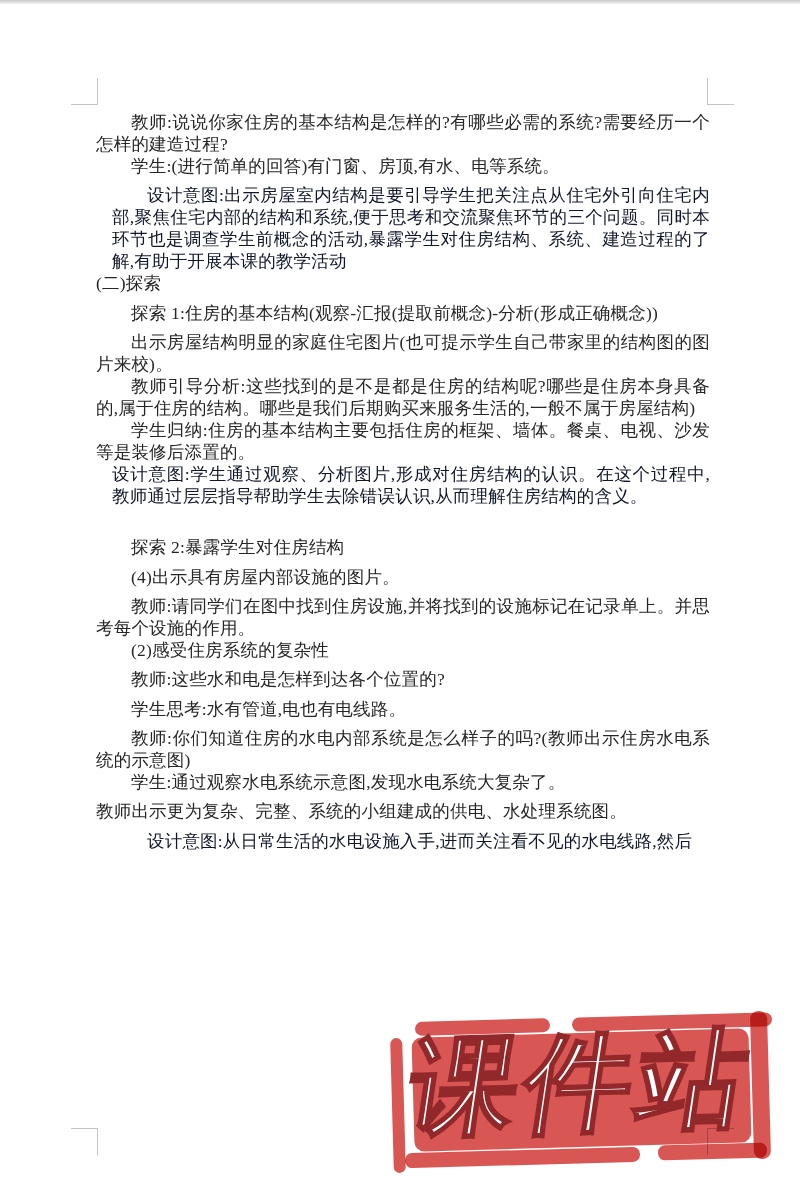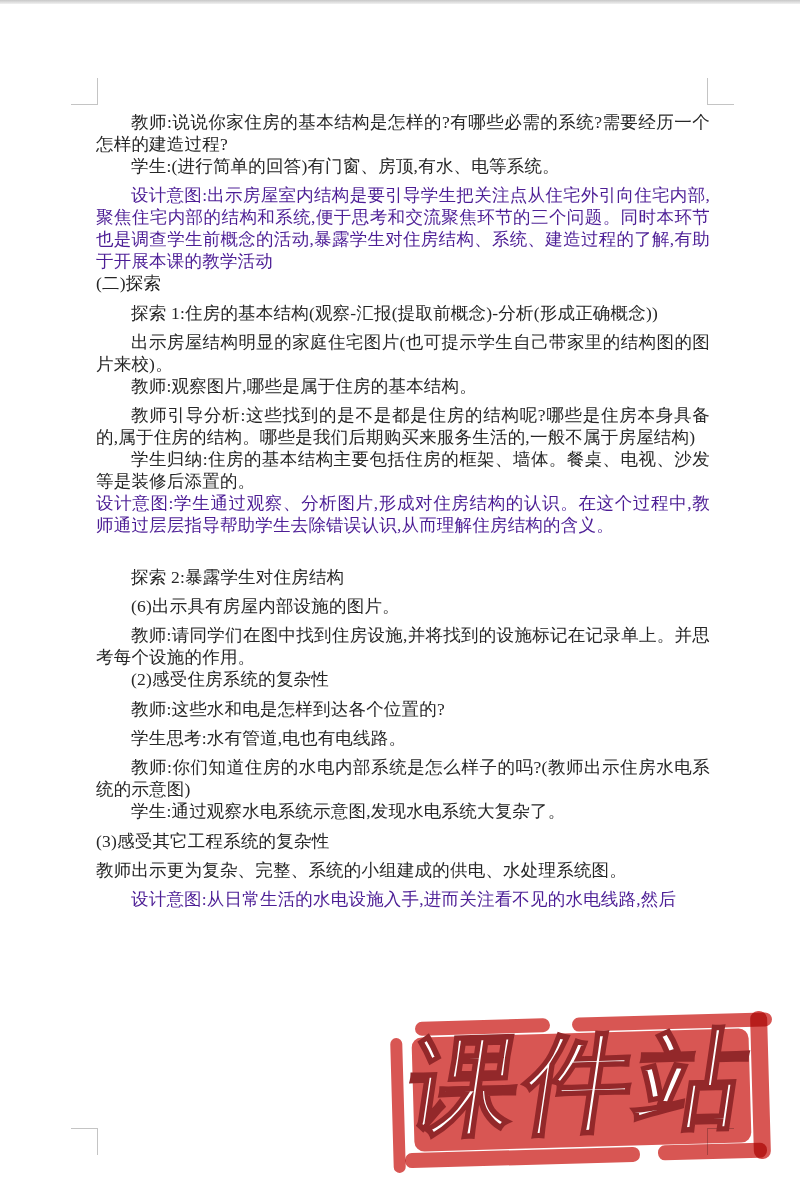--- a/index.html
+++ b/index.html
@@ -20,21 +20,21 @@
   .mark.bl { left:71px;  top:1128px; border-right-width:1px; border-top-width:1px; }
   .mark.br { left:707px; top:1128px; border-left-width:1px;  border-top-width:1px; }
 
   .doc {
     position:absolute; left:96px; top:111px; width:614px;
     font-size:17.5px; line-height:22px; color:#262626;
     text-align:justify; letter-spacing:0.2px;
   }
   .para { min-height:29.35px; }
   .para.indent { text-indent:35px; }
-  .para.red { color:#4c1d95; }
+  .para.red { color:#0f172a;margin-left:16px; }
   .para.blank { height:29.35px; }
 
   
   .ink {
     position:absolute; background:#d85653; mix-blend-mode:multiply;
   }
   .stamp-fill   { left:413px; top:1033px; width:337px; height:114px; border-radius:10px; transform:rotate(-1.6deg); }
   .stamp-top-a  { left:415px; top:1020px; width:135px; height:14px;  border-radius:7px;  transform:rotate(-1.6deg); }
   .stamp-top-b  { left:572px; top:1015px; width:200px; height:14px;  border-radius:7px;  transform:rotate(-1.6deg); }
   .stamp-right  { left:752px; top:1011px; width:17px;  height:148px; border-radius:8px;  transform:rotate(-1.6deg); }
@@ -62,34 +62,32 @@
   <div class="mark bl"></div>
   <div class="mark br"></div>
 
   <div class="doc">
       <div class="para indent">教师:说说你家住房的基本结构是怎样的?有哪些必需的系统?需要经历一个怎样的建造过程?</div>
       <div class="para indent">学生:(进行简单的回答)有门窗、房顶,有水、电等系统。</div>
       <div class="para indent red">设计意图:出示房屋室内结构是要引导学生把关注点从住宅外引向住宅内部,聚焦住宅内部的结构和系统,便于思考和交流聚焦环节的三个问题。同时本环节也是调查学生前概念的活动,暴露学生对住房结构、系统、建造过程的了解,有助于开展本课的教学活动</div>
       <div class="para">(二)探索</div>
       <div class="para indent">探索 1:住房的基本结构(观察-汇报(提取前概念)-分析(形成正确概念))</div>
       <div class="para indent">出示房屋结构明显的家庭住宅图片(也可提示学生自己带家里的结构图的图片来校)。</div>
-      <div class="para indent">教师:观察图片,哪些是属于住房的基本结构。</div>
       <div class="para indent">教师引导分析:这些找到的是不是都是住房的结构呢?哪些是住房本身具备的,属于住房的结构。哪些是我们后期购买来服务生活的,一般不属于房屋结构)</div>
       <div class="para indent">学生归纳:住房的基本结构主要包括住房的框架、墙体。餐桌、电视、沙发等是装修后添置的。</div>
       <div class="para red">设计意图:学生通过观察、分析图片,形成对住房结构的认识。在这个过程中,教师通过层层指导帮助学生去除错误认识,从而理解住房结构的含义。</div>
       <div class="para blank"></div>
       <div class="para indent">探索 2:暴露学生对住房结构</div>
-      <div class="para indent">(6)出示具有房屋内部设施的图片。</div>
+      <div class="para indent">(4)出示具有房屋内部设施的图片。</div>
       <div class="para indent">教师:请同学们在图中找到住房设施,并将找到的设施标记在记录单上。并思考每个设施的作用。</div>
       <div class="para indent">(2)感受住房系统的复杂性</div>
       <div class="para indent">教师:这些水和电是怎样到达各个位置的?</div>
       <div class="para indent">学生思考:水有管道,电也有电线路。</div>
       <div class="para indent">教师:你们知道住房的水电内部系统是怎么样子的吗?(教师出示住房水电系统的示意图)</div>
       <div class="para indent">学生:通过观察水电系统示意图,发现水电系统大复杂了。</div>
-      <div class="para">(3)感受其它工程系统的复杂性</div>
       <div class="para">教师出示更为复杂、完整、系统的小组建成的供电、水处理系统图。</div>
       <div class="para indent red">设计意图:从日常生活的水电设施入手,进而关注看不见的水电线路,然后</div>
     </div>
 
   <div class="ink stamp-fill"></div>
   <div class="ink stamp-top-a"></div>
   <div class="ink stamp-top-b"></div>
   <div class="ink stamp-right"></div>
   <div class="ink stamp-bot-a"></div>
   <div class="ink stamp-bot-b"></div>

